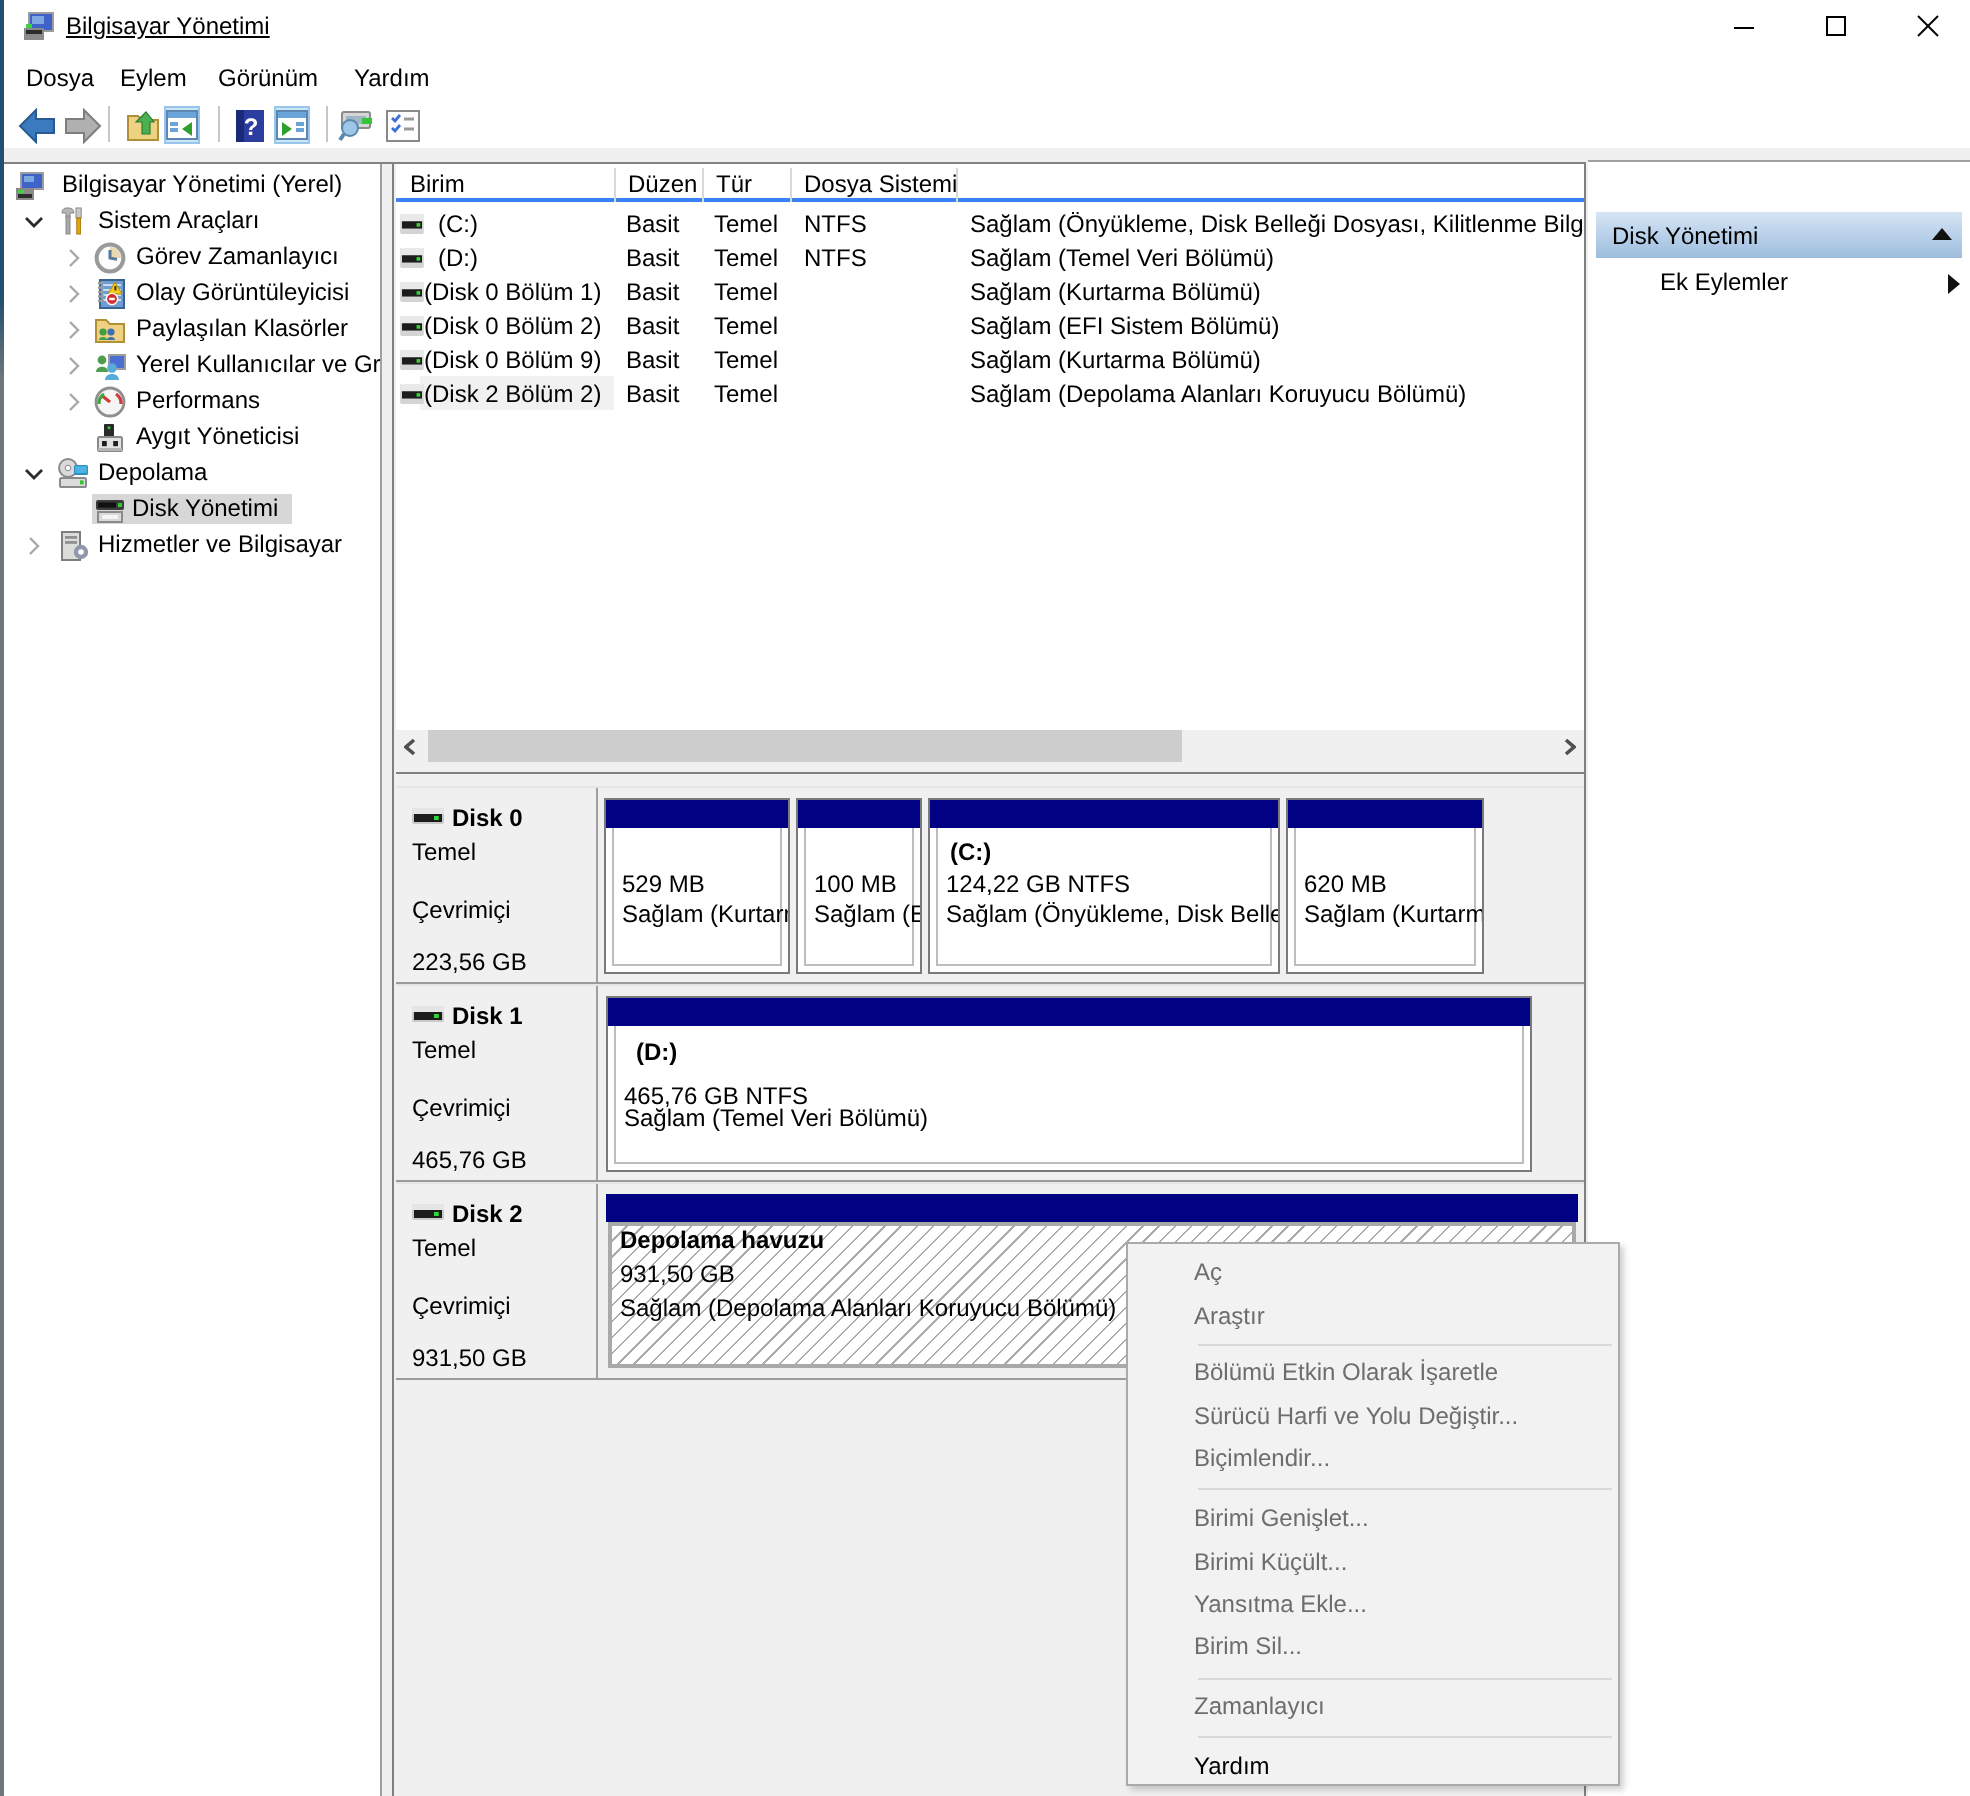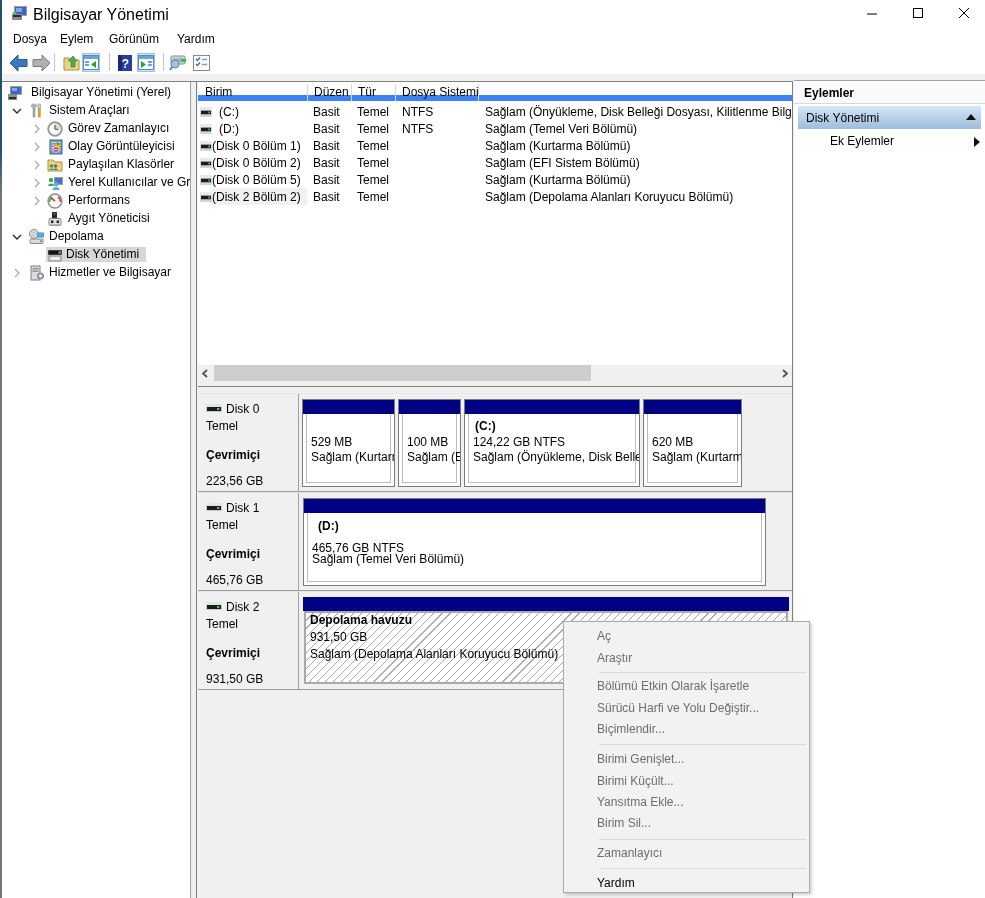--- a/index.html
+++ b/index.html
@@ -3,53 +3,53 @@
 <meta charset="utf-8">
 <style>
 * { margin:0; padding:0; box-sizing:border-box; }
 html,body { width:985px; height:898px; overflow:hidden; }
 body { font-family:"Liberation Sans", sans-serif; font-size:12px; color:#000; background:#fff; position:relative; }
 .abs { position:absolute; }
 .nw { white-space:nowrap; }
 
 #leftborder { left:0; top:0; width:2px; height:898px; background:linear-gradient(180deg,#24506f 0px,#24506f 150px,#6e767c 190px,#6e767c 898px); }
 #titlebar { left:2px; top:0; width:983px; height:27px; background:#fff; }
-#title-text { left:31px; top:6px; font-size:16px; }
+#title-text { left:31px; top:6px; font-size:12px;text-decoration:underline; }
 #menubar { left:2px; top:27px; width:983px; height:23px; background:#fff; }
 .menu-item { position:absolute; top:5px; font-size:12px; }
 #toolbar { left:2px; top:50px; width:983px; height:24px; background:#fff; }
 #belowtoolbar { left:2px; top:74px; width:983px; height:7px; background:#f0f0f0; }
 .tb-sep { position:absolute; top:3px; width:1px; height:18px; background:#c6c6c6; }
 .tb-sel { position:absolute; top:3px; width:18px; height:19px; background:#cce4f7; border:1px solid #98c5ec; }
 
 #treepane { left:2px; top:81px; width:188px; height:817px; background:#fff; border-top:1px solid #828282; }
 #treesplit { left:190px; top:81px; width:8px; height:817px; background:#f0f0f0; border-top:1px solid #828282;}
 #treesplit .l1 { position:absolute; left:0; top:0; width:1px; height:817px; background:#a0a0a0; }
 #treesplit .l2 { position:absolute; left:6px; top:0; width:1px; height:817px; background:#808080; }
 #midpane { left:198px; top:81px; width:594px; height:817px; background:#f0f0f0; overflow:hidden; }
 #rightsep { left:792px; top:81px; width:2px; height:817px; background:#f0f0f0; border-left:1px solid #808080;}
 #actionpane { left:794px; top:80px; width:191px; height:818px; background:#fff; border-top:1px solid #a0a0a0; }
 
 #listpane { left:0px; top:0px; width:594px; height:284px; background:#fff; border-top:1px solid #828282; overflow:hidden; }
-#hdr { position:absolute; left:0; top:2px; height:17px; width:594px; background:#fff; border-bottom:6px solid #3b82f6; }
+#hdr { position:absolute; left:0; top:2px; height:17px; width:594px; background:#fff; border-bottom:2px solid #3b82f6; }
 .hcell { position:absolute; top:0; height:17px; border-right:1px solid #d9d9d9; padding:1px 0 0 6px; }
 .lrow { position:absolute; left:0; width:594px; height:17px; }
 .lrow div { position:absolute; top:2px; }
 
 #hscroll { left:0; top:284px; width:594px; height:16px; background:#f0f0f0; }
 #hthumb { position:absolute; left:16px; top:0; width:377px; height:16px; background:#cdcdcd; }
 #listbottom { left:0; top:300px; width:594px; height:6px; background:#f0f0f0; border-bottom:1px solid #808080; }
 
 .drow { position:absolute; left:0; width:594px; height:99px; border-top:1px solid #e5e5e5; border-bottom:1px solid #9c9c9c; }
 .dlabel { position:absolute; left:0; top:0; width:101px; height:97px; background:#f0f0f0; border-right:1px solid #a0a0a0; }
-.dlabel .nm { position:absolute; left:28px; top:8px; font-weight:normal; }
+.dlabel .nm { position:absolute; left:28px; top:8px; font-weight:bold; }
 .dlabel .ic { position:absolute; left:8px; top:10px; }
 .dlabel .t1 { position:absolute; left:8px; top:25px; }
 .dlabel .t2 { position:absolute; left:8px; top:44px;margin-top:36px; }
-.dlabel .t3 { position:absolute; left:8px; top:54px;font-weight:bold; }
+.dlabel .t3 { position:absolute; left:8px; top:54px; }
 .pbox { position:absolute; top:5px; height:88px; background:#fff; border:1px solid #7a7a7a; overflow:hidden; }
 .pbox .navy { position:absolute; left:0; top:0; right:0; height:14px; background:#010183; }
 .pbox .inner { position:absolute; left:3px; top:14px; right:3px; bottom:3px; border:1px solid #bdbdbd; border-top:none; }
 .pbox .tx { position:absolute; left:8px; }
 
 #selbox { position:absolute; left:105px; top:5px; width:486px; height:88px; }
 #selbox .navy { position:absolute; left:0; top:0; width:486px; height:14px; background:#010183; }
 #selbox .hatch { position:absolute; left:1px; right:1px; top:14px; bottom:1px; border:2px solid #a9a9a9; background:repeating-linear-gradient(135deg,#fff 0px,#fff 4.9px,#ababab 4.9px,#ababab 5.7px); }
 #selbox .tx { position:absolute; left:7px; }
 
@@ -358,21 +358,21 @@
         <div class="nw" style="left:159px">Temel</div>
         <div class="nw" style="left:287px">Sağlam (EFI Sistem Bölümü)</div>
     </div>
     <div class="lrow" style="top:89px">
       <svg class="abs" style="left:2px;top:4px" width="12" height="10" viewBox="0 0 13 11">
           <rect x="0" y="0" width="13" height="11" rx="1" fill="#d4d4d4"></rect>
           <rect x="0" y="0" width="13" height="4" fill="#e9e9e9"></rect>
           <rect x="1" y="4" width="11" height="4" fill="#1c1c1c"></rect>
           <rect x="9" y="5" width="2" height="2" fill="#35d435"></rect>
         </svg>
-      <div class="nw" style="left:14px">(Disk 0 Bölüm 5)</div>
+      <div class="nw" style="left:14px">(Disk 0 Bölüm 9)</div>
         <div class="nw" style="left:115px">Basit</div>
         <div class="nw" style="left:159px">Temel</div>
         <div class="nw" style="left:287px">Sağlam (Kurtarma Bölümü)</div>
     </div>
     <div class="lrow" style="top:106px">
       <div class="abs" style="left:12px;top:0;width:97px;height:17px;background:#f1f1f1"></div>
       <svg class="abs" style="left:2px;top:4px" width="12" height="10" viewBox="0 0 13 11">
           <rect x="0" y="0" width="13" height="11" rx="1" fill="#d4d4d4"></rect>
           <rect x="0" y="0" width="13" height="4" fill="#e9e9e9"></rect>
           <rect x="1" y="4" width="11" height="4" fill="#1c1c1c"></rect>
@@ -475,23 +475,20 @@
       <div class="hatch"></div>
       <div class="tx nw" style="top:15.5px;font-weight:bold">Depolama havuzu</div>
       <div class="tx nw" style="top:32.5px">931,50 GB</div>
       <div class="tx nw" style="top:49.5px">Sağlam (Depolama Alanları Koruyucu Bölümü)</div>
     </div>
   </div>
 </div>
 
 <div class="abs" id="rightsep"></div>
 <div class="abs" id="actionpane">
-  <div id="ap-head">
-      <span style="position:absolute;left:10px;top:4px">Eylemler</span>
-    </div>
   <div id="ap-bar">
       <span style="position:absolute;left:8px;top:5px">Disk Yönetimi</span>
     <svg style="position:absolute;right:5px;top:8px" width="10" height="7" viewBox="0 0 10 7">
         <path d="M0 6 L5 0 L10 6 Z" fill="#111"></path>
       </svg>
   </div>
   <div id="ap-more">Ek Eylemler
     <svg style="position:absolute;right:0px;top:3px" width="6" height="10" viewBox="0 0 6 10">
         <path d="M0 0 L6 5 L0 10 Z" fill="#111"></path>
       </svg>

